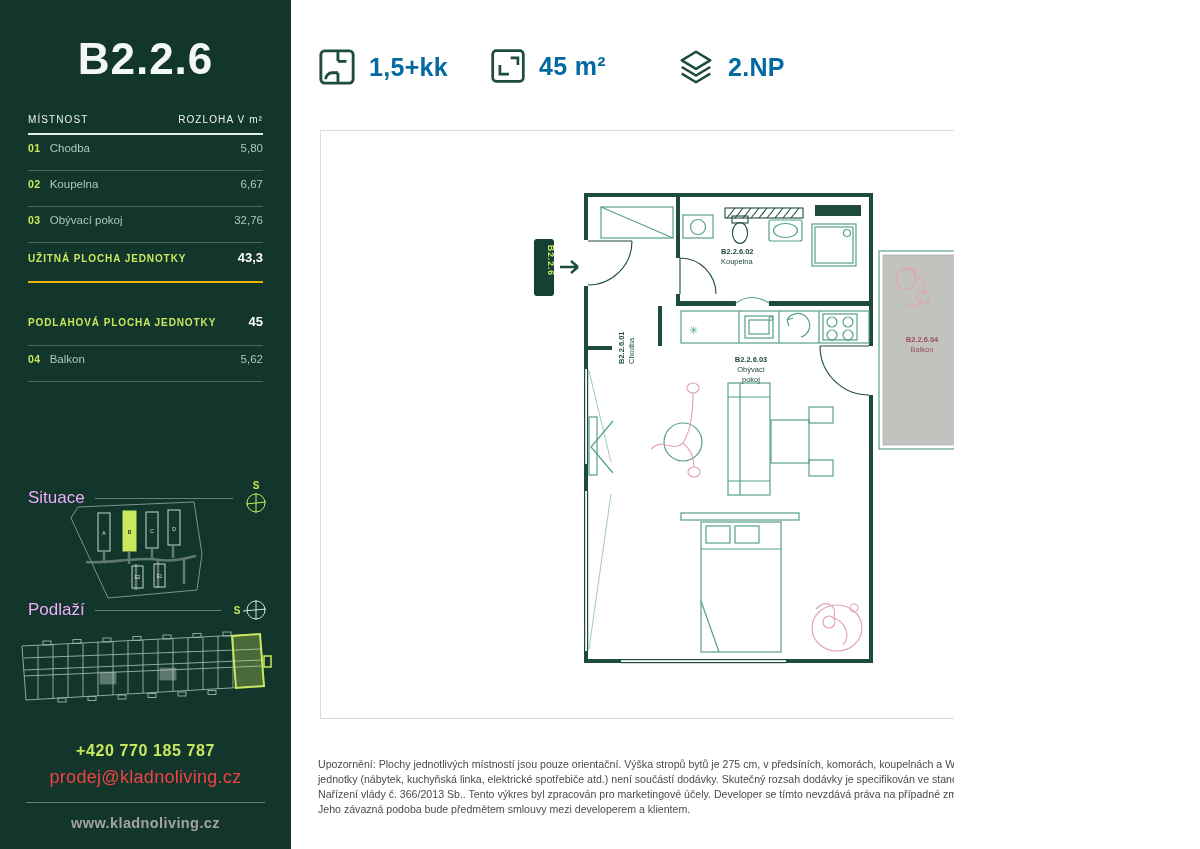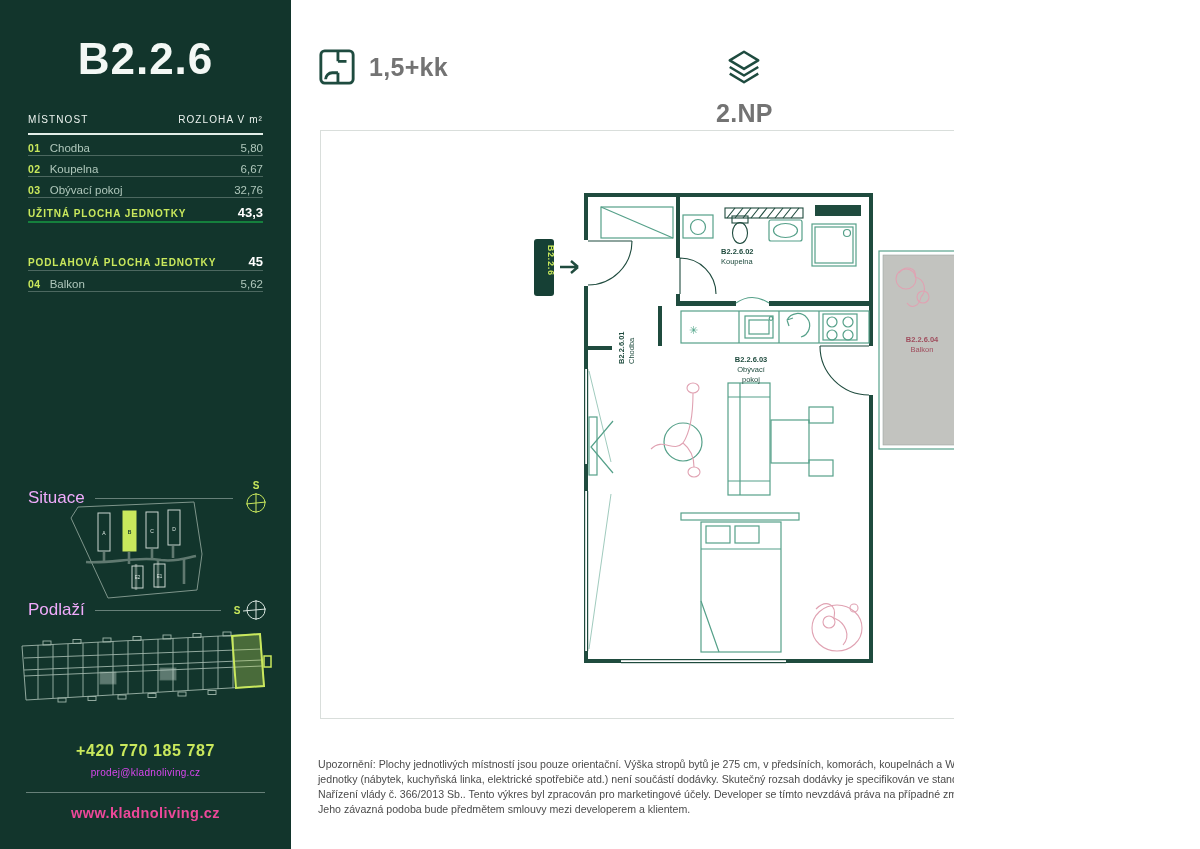--- a/index.html
+++ b/index.html
@@ -4,50 +4,50 @@
 <style>
   * { margin:0; padding:0; box-sizing:border-box; }
   body { background:#ffffff; font-family:"Liberation Sans", sans-serif; }
   .page { position:relative; width:954px; height:849px; background:#ffffff; overflow:hidden; }
 
   
   .sidebar { position:absolute; left:0; top:0; width:291px; height:849px; background:#12352C; color:#E9F2ED; }
   .unit-title { margin-top:34px; text-align:center; font-size:44px; font-weight:bold; letter-spacing:1px; color:#F3F8F5; }
   .tbl { margin:30px 28px 0; }
   .tbl-head { display:flex; justify-content:space-between; font-size:10px; letter-spacing:1.1px; color:#EDF4F0; padding-bottom:8px; border-bottom:2px solid #E3EEE8; }
-  .row { display:flex; align-items:baseline; font-size:11.5px; padding:7px 0 1px; border-bottom:1px solid rgba(227,238,232,.28); color:#AFC7BB; }
+  .row { display:flex; align-items:baseline; font-size:11.5px; padding:7px 0 16px; border-bottom:1px solid rgba(227,238,232,.28); color:#AFC7BB; }
   .row .num { color:#C9E85C; font-weight:bold; margin-right:9px; font-size:10.5px; letter-spacing:.5px; }
   .row .name { flex:1; }
-  .row.total { border-bottom:2px solid #15803d;gap:8px; }
+  .row.total { border-bottom:2px solid #eab308;gap:8px; }
   .row.total .name { color:#C9E85C; font-weight:bold; font-size:10px; letter-spacing:.9px; }
   .row.total .val { color:#FFFFFF; font-weight:bold; font-size:13px; }
   .tbl2 { margin:24px 28px 0; }
   .tbl2 .row:first-child { border-top:0; }
   .row.accent .name { color:#C9E85C; font-weight:bold; font-size:10px; letter-spacing:.9px; }
   .row.accent .val { color:#FFFFFF; font-weight:bold; font-size:13px; }
 
   .sec { position:absolute; left:28px; right:22px; display:flex; align-items:center; }
   .sec-situace { top:480px; }
   .sec-podlazi { top:598px; }
   .sec .lbl { font-size:17px; color:#f0abfc; }
   .sec .rule { flex:1; height:1px; background:rgba(233,242,237,.4); margin:0 10px; }
 
   .site-svg { position:absolute; left:66px; top:498px; }
   .strip-svg { position:absolute; left:18px; top:624px; }
 
   .contact { position:absolute; top:742px; left:0; right:0; text-align:center; }
   .contact .phone { color:#C9E85C; font-weight:bold; font-size:16px; letter-spacing:.6px; }
-  .contact .email { color:#d946ef; font-size:10px; margin-top:7px; letter-spacing:.3px; }
+  .contact .email { color:#ef4444; font-size:18px; margin-top:7px; letter-spacing:.3px; }
   .contact .cdiv { border-top:1px solid rgba(233,242,237,.4); margin:14px 26px 12px; }
-  .contact .web { color:#ec4899; font-weight:bold; font-size:14.5px; letter-spacing:.4px; }
+  .contact .web { color:#a3a3a3; font-weight:bold; font-size:14.5px; letter-spacing:.4px; }
 
   
-  .h-item { position:absolute; top:48px; display:flex; align-items:center; gap:13px; color:#737373; }
+  .h-item { position:absolute; top:48px; display:flex; align-items:center; gap:13px; color:#0369a1; }
   .h-item .h-label { font-size:25px; font-weight:bold; letter-spacing:.3px; }
-  .h1 { left:318px; } .h2 { left:490px; } .h3 { left:716px;flex-direction:column; }
+  .h1 { left:318px; } .h2 { left:490px; } .h3 { left:677px; }
   .logo { position:absolute; left:1037px; top:62px; display:flex; align-items:center; gap:10px; }
   .logo-text { font-size:21px; font-weight:bold; color:#1E4B3F; line-height:1.02; letter-spacing:.3px; }
 
   
   .panel { position:absolute; left:320px; top:130px; width:856px; height:589px; border:1px solid #D9DEDB; background:#ffffff; }
   .panel svg { display:block; }
   svg text { font-family:"Liberation Sans", sans-serif; }
   .wall { fill:#1F4B3E; }
   .fx { stroke:#55A089; stroke-width:1.2; fill:none; }
   .dr { stroke:#1F4B3E; stroke-width:1.1; fill:none; }
@@ -193,20 +193,27 @@
       <div class="web">www.kladnoliving.cz</div>
     </div>
   </div>
 
   <div class="h-item h1">
     <svg width="38" height="38" viewBox="0 0 40 40">
       <rect x="3" y="3" width="34" height="34" rx="4" stroke="#1E4B3F" stroke-width="3" fill="none"></rect>
       <path d="M21,3 V14 M21,14 H30 M21,26 V37 M21,26 H15 A7,7 0 0 0 8,33" stroke="#1E4B3F" stroke-width="3" fill="none"></path>
     </svg>
     <span class="h-label">1,5+kk</span>
+  </div>
+  <div class="h-item h2">
+    <svg width="36" height="36" viewBox="0 0 40 40">
+      <rect x="3" y="3" width="34" height="34" rx="4" stroke="#1E4B3F" stroke-width="3" fill="none"></rect>
+      <path d="M11,19 V29 H21 M23,11 H31 V19" stroke="#1E4B3F" stroke-width="3" fill="none"></path>
+    </svg>
+    <span class="h-label">45 m²</span>
   </div>
   <div class="h-item h3">
     <svg width="38" height="38" viewBox="0 0 40 40">
       <path d="M20,4 L35,13 L20,22 L5,13 Z" stroke="#1E4B3F" stroke-width="2.6" fill="none" stroke-linejoin="round"></path>
       <path d="M5,20 L20,29 L35,20" stroke="#1E4B3F" stroke-width="2.6" fill="none" stroke-linejoin="round"></path>
       <path d="M5,27 L20,36 L35,27" stroke="#1E4B3F" stroke-width="2.6" fill="none" stroke-linejoin="round"></path>
     </svg>
     <span class="h-label">2.NP</span>
   </div>
 

